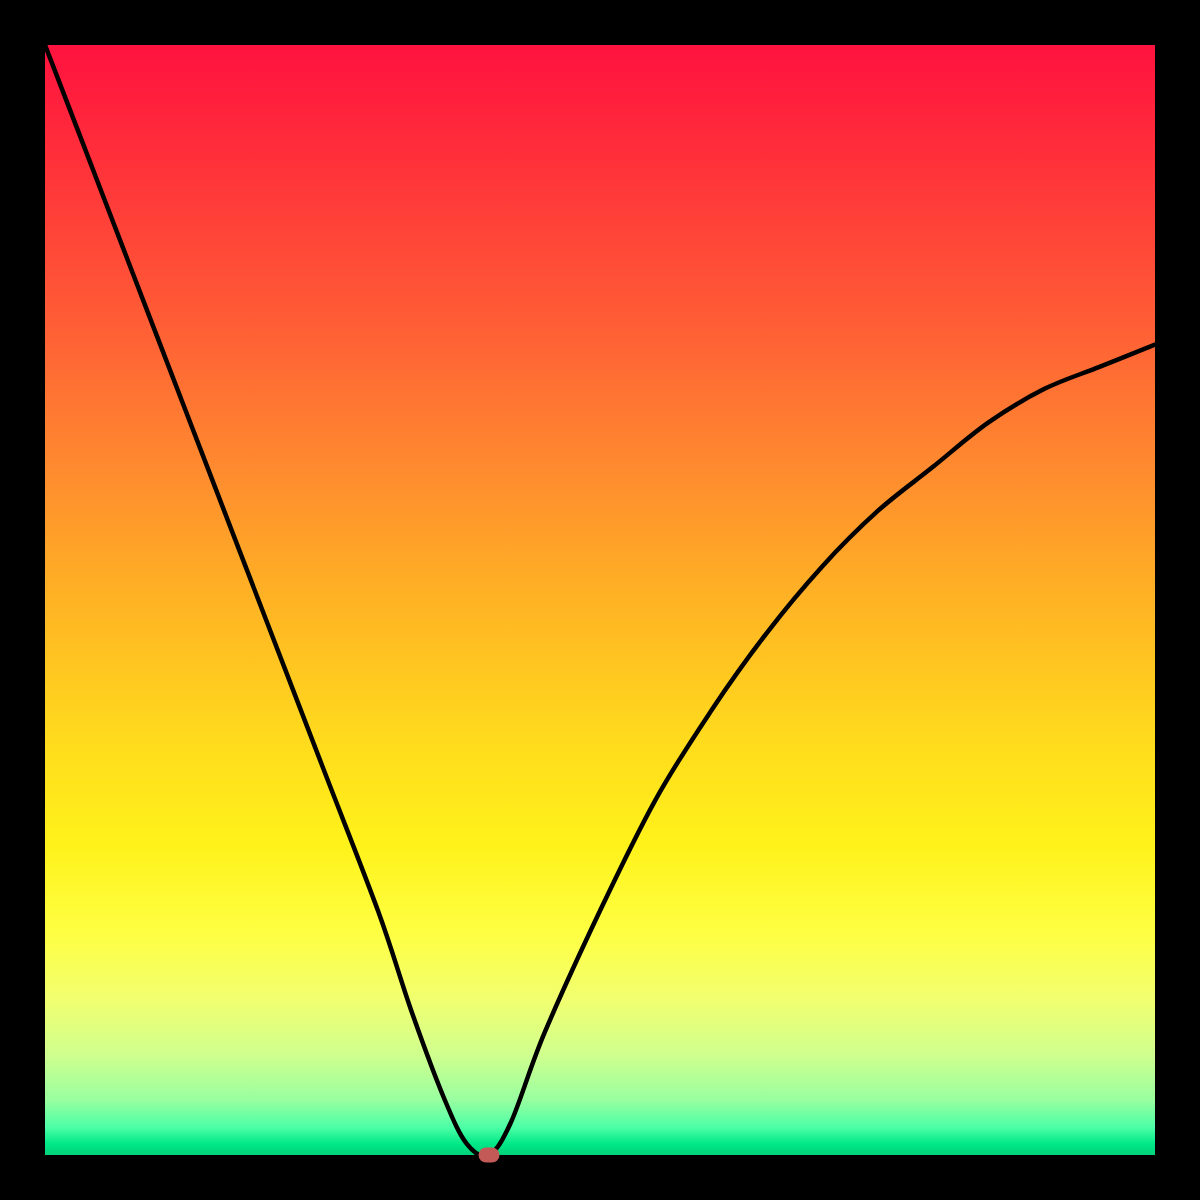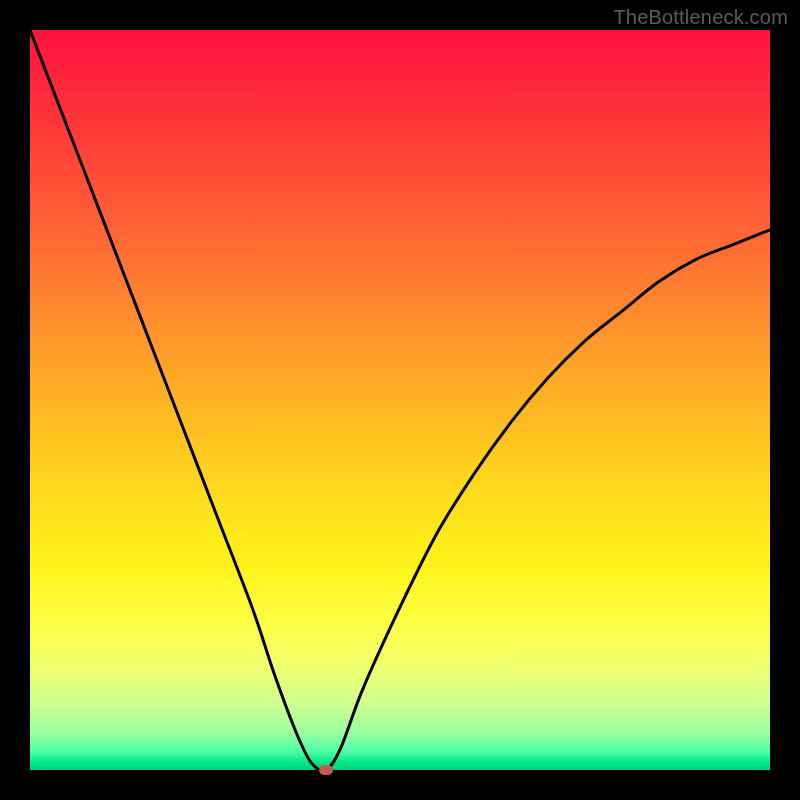--- a/index.html
+++ b/index.html
@@ -66,21 +66,20 @@
     border-radius: 5px;
     background: #c45a57;
     transform: translate(-50%, -50%);
     pointer-events: none;
   }
 </style>
 </head>
 <body>
 
 <div class="frame">
-  <div class="watermark">TheBottleneck.com</div>
 
   <div class="plot">
     <svg class="curve" viewBox="0 0 740 740" preserveAspectRatio="none">
       <path id="curve-path" fill="none" stroke="#000000" stroke-width="3" stroke-linecap="round" stroke-linejoin="round" d="M 0.0 0.0 C 6.2 16.0, 24.7 64.1, 37.0 96.2 C 49.3 128.3, 61.7 160.3, 74.0 192.4 C 86.3 224.5, 98.7 256.5, 111.0 288.6 C 123.3 320.7, 135.7 352.7, 148.0 384.8 C 160.3 416.9, 172.7 448.9, 185.0 481.0 C 197.3 513.1, 212.1 550.1, 222.0 577.2 C 231.9 604.3, 236.8 622.8, 244.2 643.8 C 251.6 664.8, 260.2 688.2, 266.4 703.0 C 272.6 717.8, 276.3 726.4, 281.2 732.6 C 286.1 738.8, 291.1 742.5, 296.0 740.0 C 300.9 737.5, 304.6 731.4, 310.8 717.8 C 317.0 704.2, 323.1 682.0, 333.0 658.6 C 342.9 635.2, 357.7 603.1, 370.0 577.2 C 382.3 551.3, 394.7 525.4, 407.0 503.2 C 419.3 481.0, 431.7 462.5, 444.0 444.0 C 456.3 425.5, 468.7 408.2, 481.0 392.2 C 493.3 376.2, 505.7 361.4, 518.0 347.8 C 530.3 334.2, 542.7 321.9, 555.0 310.8 C 567.3 299.7, 579.7 291.1, 592.0 281.2 C 604.3 271.3, 616.7 260.2, 629.0 251.6 C 641.3 243.0, 653.7 235.6, 666.0 229.4 C 678.3 223.2, 690.7 219.5, 703.0 214.6 C 715.3 209.7, 733.8 202.3, 740.0 199.8"></path>
     </svg>
     <div id="marker" class="marker" style="left: 296px; top: 740px; background: rgb(196, 90, 87);"></div>
   </div>
 </div>
 
 </body></html>

